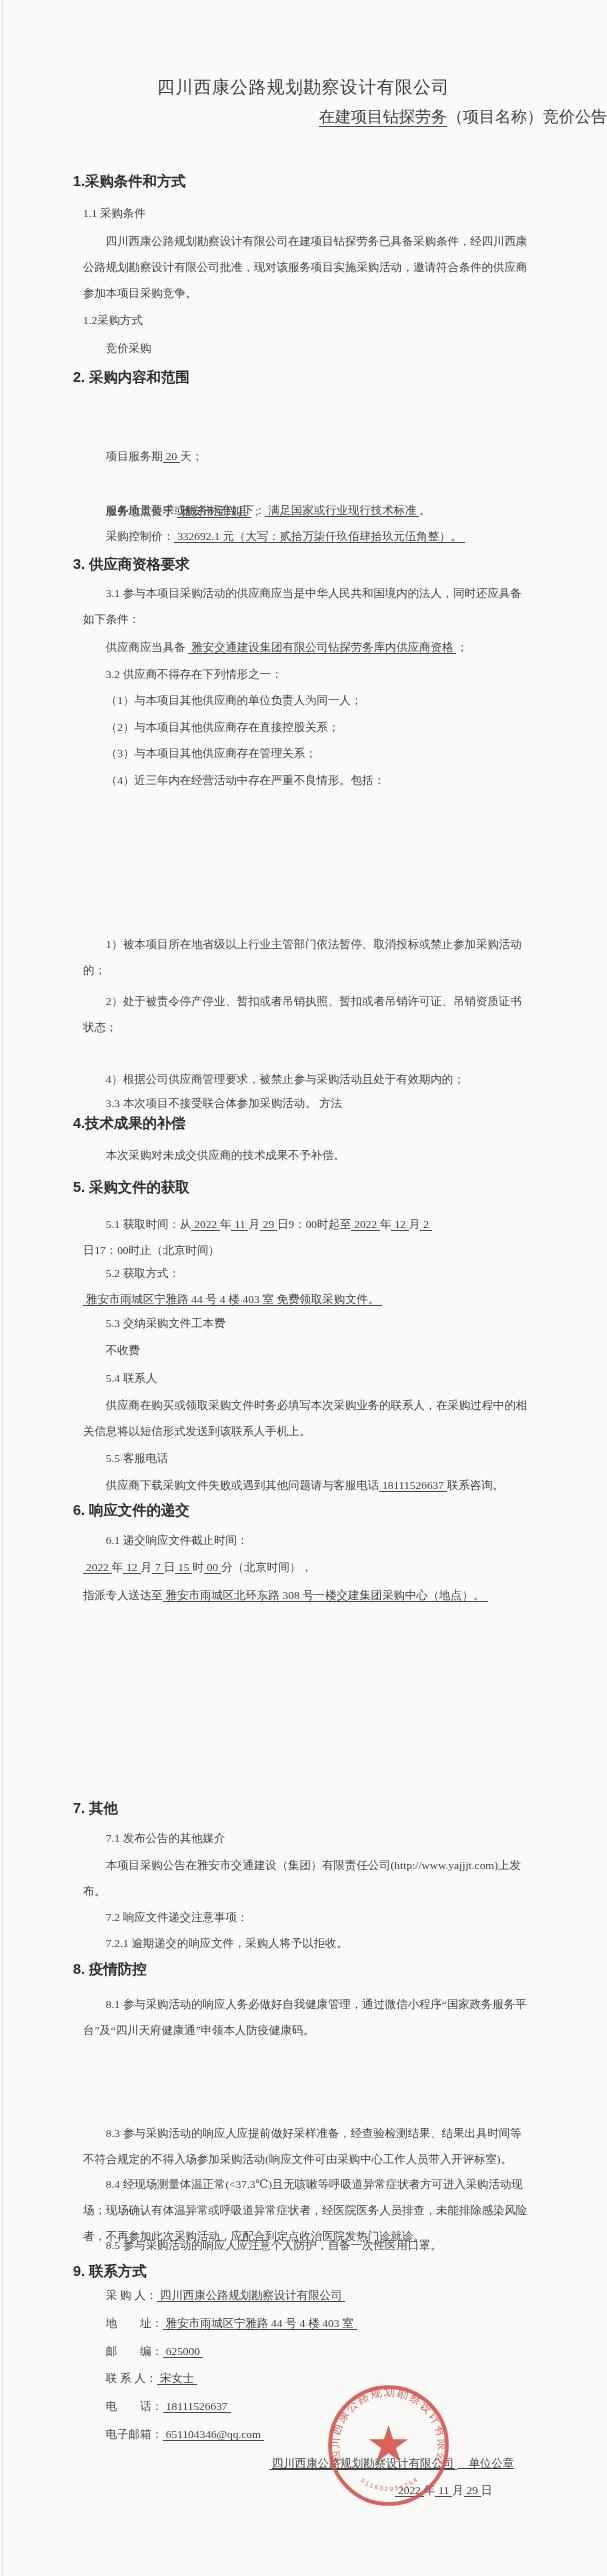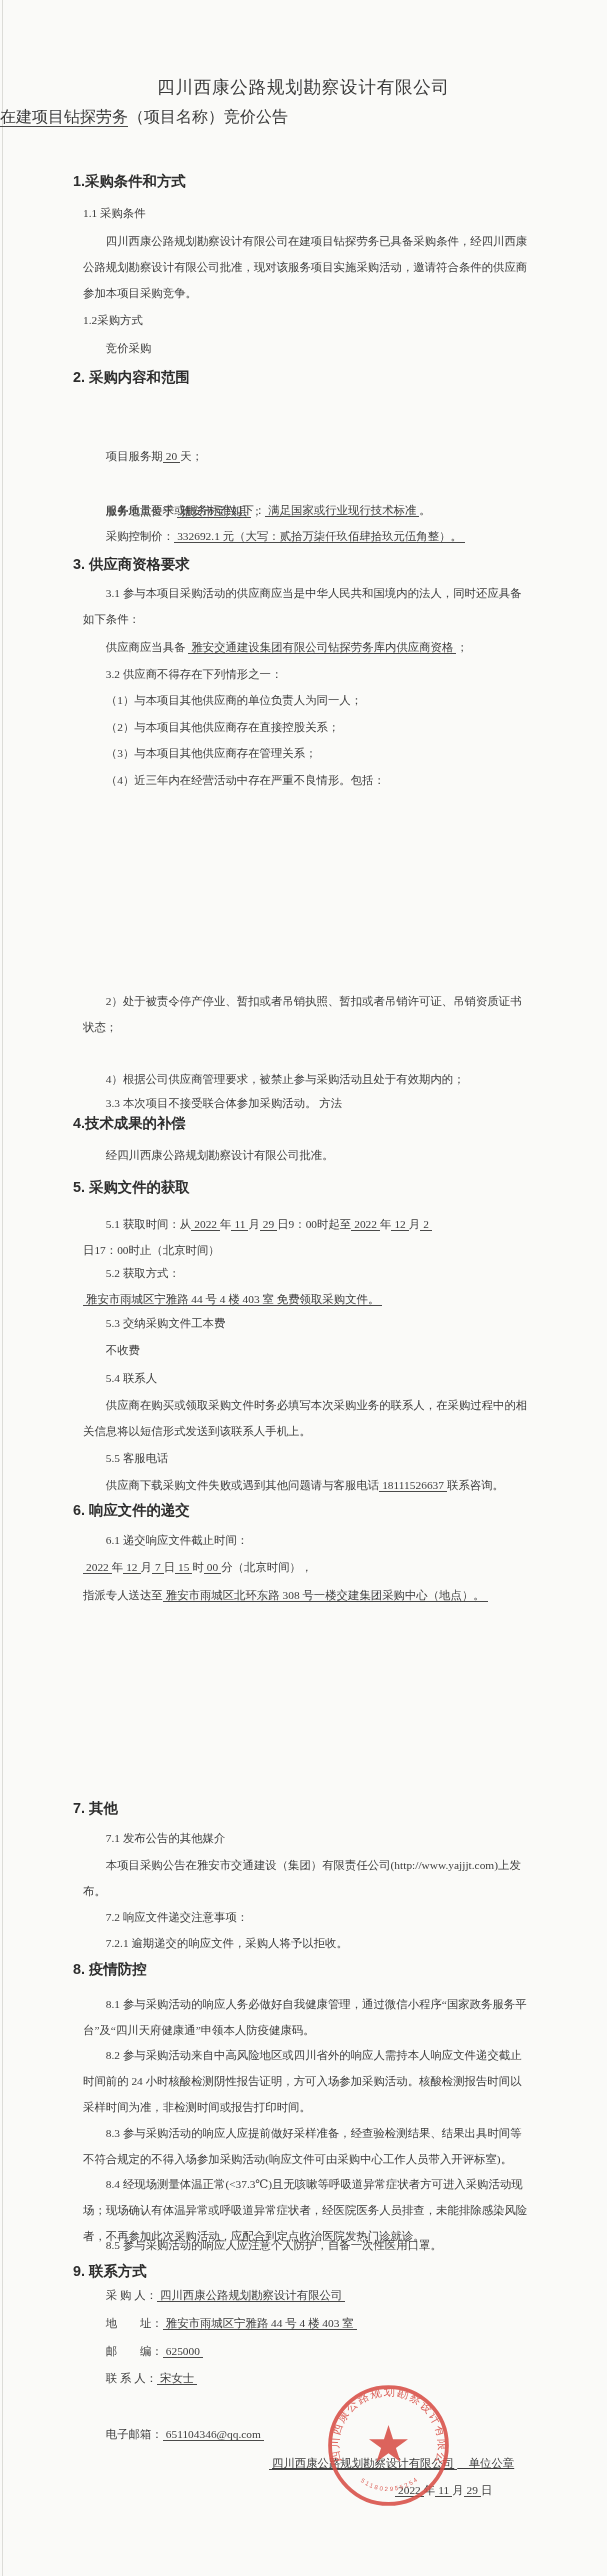--- a/index.html
+++ b/index.html
@@ -10,21 +10,21 @@
     margin:0 auto;
     background:#fafaf8;
     overflow:hidden;
     font-family:"Liberation Serif","DejaVu Serif",serif;
     color:#3d3d3d;
   }
   .scan-edge{position:absolute;left:1.5px;top:0;width:0.8px;height:100%;background:#dcdcd8;}
   .t1{position:absolute;left:0;top:76px;width:100%;text-align:center;
       font-family:"Liberation Sans","DejaVu Sans",sans-serif;
       font-size:17.5px;line-height:23px;color:#3a3a3a;letter-spacing:0.8px;}
-  .t2{position:absolute;left:0;top:105px;width:100%;text-align:left;
+  .t2{position:absolute;left:0;top:105px;width:100%;text-align:right;
       font-family:"Liberation Sans","DejaVu Sans",sans-serif;
       font-size:16px;line-height:23px;color:#3a3a3a;}
   .t2 .uu{border-bottom:1.5px solid #4a4a4a;padding-bottom:0.8px;}
   .hd{position:absolute;left:73px;width:455px;
       font-family:"Liberation Sans","DejaVu Sans",sans-serif;
       font-weight:bold;font-size:14.4px;line-height:23px;color:#2e2e2e;}
   .ln{position:absolute;left:83px;width:449px;font-size:11.4px;line-height:26px;}
   .ind{text-indent:2em;}
   .u{border-bottom:0.8px solid #4a4a4a;padding:0 3px;}
   .ub{border-bottom:0.8px solid #4a4a4a;padding:0 3px;}
@@ -67,26 +67,27 @@
   <div class="ln ind" style="top:580px">3.1 参与本项目采购活动的供应商应当是中华人民共和国境内的法人，同时还应具备如下条件：</div>
   <div class="ln ind" style="top:634px">
     <span>供应商应当具备</span> <span class="u">雅安交通建设集团有限公司钻探劳务库内供应商资格</span><span>；</span>
   </div>
   <div class="ln ind" style="top:661px">3.2 供应商不得存在下列情形之一：</div>
   <div class="ln ind" style="top:687px">（1）与本项目其他供应商的单位负责人为同一人；</div>
   <div class="ln ind" style="top:714px">（2）与本项目其他供应商存在直接控股关系；</div>
   <div class="ln ind" style="top:740px">（3）与本项目其他供应商存在管理关系；</div>
   <div class="ln ind" style="top:767px">（4）近三年内在经营活动中存在严重不良情形。包括：</div>
 
+  <div class="ln ind" style="top:931px">1）被本项目所在地省级以上行业主管部门依法暂停、取消投标或禁止参加采购活动的；</div>
   <div class="ln ind" style="top:988px">2）处于被责令停产停业、暂扣或者吊销执照、暂扣或者吊销许可证、吊销资质证书状态；</div>
   <div class="ln ind" style="top:1066px">4）根据公司供应商管理要求，被禁止参与采购活动且处于有效期内的；</div>
   <div class="ln ind" style="top:1090px">3.3 本次项目不接受联合体参加采购活动。 方法</div>
 
   <div class="hd" style="top:1112px">4.技术成果的补偿</div>
-  <div class="ln ind" style="top:1142px">经四川西康公路规划勘察设计有限公司批准。</div>
+  <div class="ln ind" style="top:1142px">本次采购对未成交供应商的技术成果不予补偿。</div>
 
   <div class="hd" style="top:1176px">5. 采购文件的获取</div>
   <div class="ln ind" style="top:1211px">
     <span>5.1 获取时间：从</span><span class="ub">2022</span><span>年</span><span class="ub">11</span><span>月</span><span class="ub">29</span><span>日9：00时起至</span><span class="ub">2022</span><span>年</span><span class="ub">12</span><span>月</span><span class="ub">2</span>
   </div>
   <div class="ln" style="top:1237px">日17：00时止（北京时间）</div>
   <div class="ln ind" style="top:1260px">5.2 获取方式：</div>
   <div class="ln" style="top:1286px">
     <span class="u">雅安市雨城区宁雅路 44 号 4 楼 403 室 免费领取采购文件。</span>
   </div>
@@ -109,37 +110,39 @@
   </div>
 
   <div class="hd" style="top:1797px">7. 其他</div>
   <div class="ln ind" style="top:1825px">7.1 发布公告的其他媒介</div>
   <div class="ln ind" style="top:1852px">本项目采购公告在雅安市交通建设（集团）有限责任公司(http://www.yajjjt.com)上发布。</div>
   <div class="ln ind" style="top:1904px">7.2 响应文件递交注意事项：</div>
   <div class="ln ind" style="top:1930px">7.2.1 逾期递交的响应文件，采购人将予以拒收。</div>
 
   <div class="hd" style="top:1958px">8. 疫情防控</div>
   <div class="ln ind" style="top:1991px">8.1 参与采购活动的响应人务必做好自我健康管理，通过微信小程序“国家政务服务平台”及“四川天府健康通”申领本人防疫健康码。</div>
-  <div class="ln ind" style="top:2042px">8.2 参与采购活动来自中高风险地区或四川省外的响应人需持本人响应文件递交截止时间前的 24 小时核酸检测阴性报告证明，方可入场参加采购活动。核酸检测报告时间以采样时间为准，非检测时间或报告打印时间。</div>
   <div class="ln ind" style="top:2120px">8.3 参与采购活动的响应人应提前做好采样准备，经查验检测结果、结果出具时间等不符合规定的不得入场参加采购活动(响应文件可由采购中心工作人员带入开评标室)。</div>
   <div class="ln ind" style="top:2154px;top:2171px">8.4 经现场测量体温正常(&lt;37.3℃)且无咳嗽等呼吸道异常症状者方可进入采购活动现场；现场确认有体温异常或呼吸道异常症状者，经医院医务人员排查，未能排除感染风险者，不再参加此次采购活动，应配合到定点收治医院发热门诊就诊。</div>
   <div class="ln ind" style="top:2232px">8.5 参与采购活动的响应人应注意个人防护，自备一次性医用口罩。</div>
 
   <div class="hd" style="top:2260px">9. 联系方式</div>
   <div class="ln ind" style="top:2282px">
     <span>采 购 人：</span><span class="u">四川西康公路规划勘察设计有限公司</span>
   </div>
   <div class="ln ind" style="top:2310px">
     <span>地　　址：</span><span class="u">雅安市雨城区宁雅路 44 号 4 楼 403 室</span>
   </div>
   <div class="ln ind" style="top:2338px">
     <span>邮　　编：</span><span class="u">625000</span>
   </div>
   <div class="ln ind" style="top:2365px">
     <span>联 系 人：</span><span class="u">宋女士</span>
+  </div>
+  <div class="ln ind" style="top:2393px">
+    <span>电　　话：</span><span class="u">18111526637</span>
   </div>
   <div class="ln ind" style="top:2421px">
     <span>电子邮箱：</span><span class="u">651104346@qq.com</span>
   </div>
 
   <div class="sig">
     <span class="u">四川西康公路规划勘察设计有限公司</span><span>　单位公章</span>
   </div>
   <div class="sigdate">
     <span class="ub">2022</span><span>年</span><span class="ub">11</span><span>月</span><span class="ub">29</span><span>日</span>

